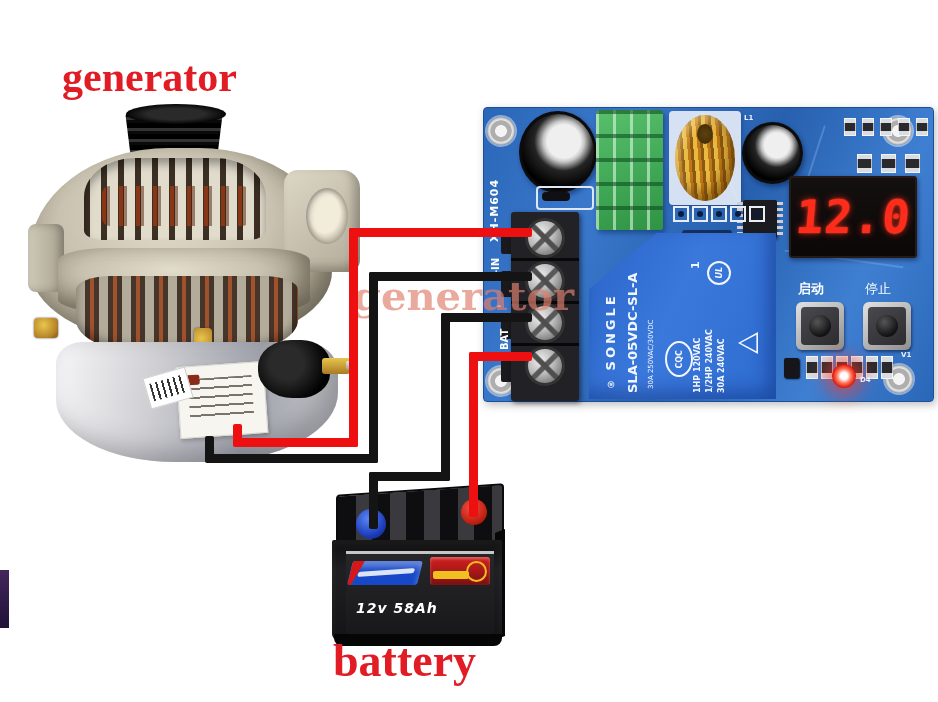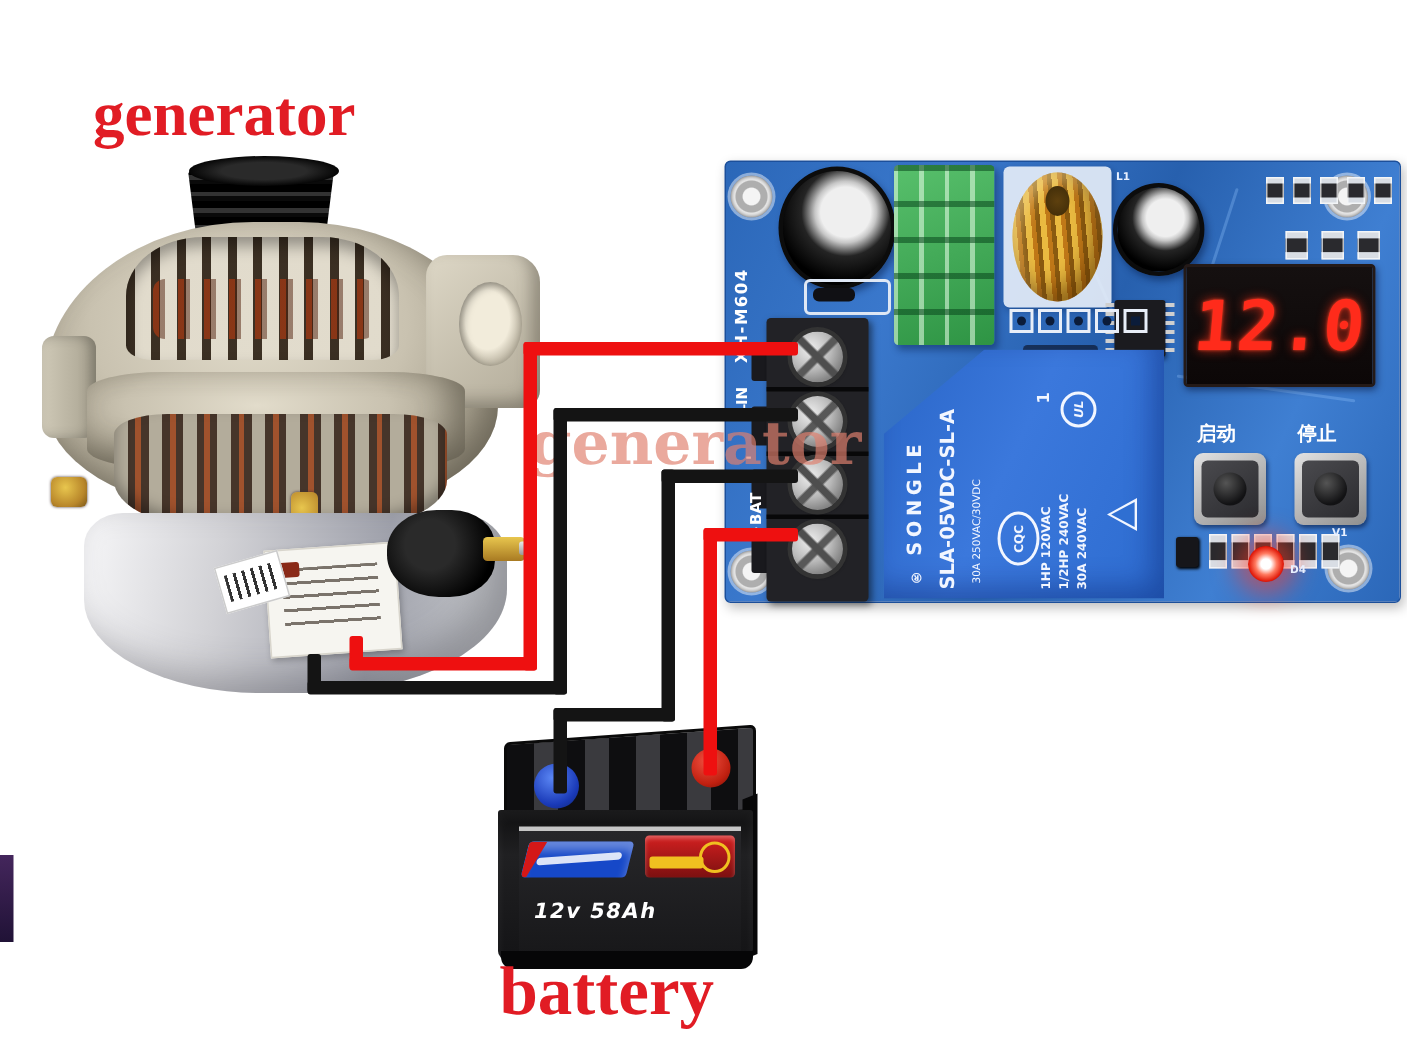--- a/index.html
+++ b/index.html
@@ -221,42 +221,42 @@
       <div class="abs screw" style="left:17px;top:94px;"></div>
       <div class="abs screw" style="left:17px;top:137px;"></div>
     </div>
     <div class="abs vtext tlabel" style="left:6px;top:136px;height:26px;">IN</div>
     <div class="abs tlabel" style="left:8px;top:160px;">+</div>
     <div class="abs tlabel" style="left:13px;top:192px;">-</div>
     <div class="abs vtext tlabel" style="left:15px;top:206px;height:36px;">BAT</div>
     <div class="abs tlabel" style="left:16px;top:242px;">+</div>
 
     <div class="abs" style="left:314px;top:172px;color:#fff;font-size:13px;font-weight:bold;">启动</div>
-    <div class="abs" style="left:381px;top:172px;color:#fff;font-size:13px;font-weight:bold;">停止</div>
+    <div class="abs" style="left:381px;top:172px;color:#fff;font-size:13px;font-weight:normal;">停止</div>
     <div class="abs tact" style="left:312px;top:194px;width:48px;height:48px;">
         <div class="tact-body"></div>
         <div class="tact-btn"></div>
       </div>
     <div class="abs tact" style="left:379px;top:194px;width:48px;height:48px;">
         <div class="tact-body"></div>
         <div class="tact-btn"></div>
       </div>
 
     <div class="abs" style="left:300px;top:250px;width:15px;height:20px;background:#16161a;border-radius:2px;box-shadow:1px 1px 2px #000;"></div>
     <div class="abs" style="left:322px;top:248px;display:flex;gap:3px;">
       <div class="smd" style="width:10px;height:21px;"></div>
       <div class="smd" style="width:10px;height:21px;"></div>
       <div class="smd" style="width:10px;height:21px;"></div>
       <div class="smd" style="width:10px;height:21px;"></div>
       <div class="smd" style="width:10px;height:21px;"></div>
       <div class="smd" style="width:10px;height:21px;"></div>
     </div>
     <div class="abs led" style="left:348px;top:256px;width:24px;height:24px;"></div>
     <div class="abs sk" style="left:376px;top:268px;">D4</div>
-    <div class="abs sk" style="left:404px;top:243px;">V1</div>
+    <div class="abs sk" style="left:417px;top:243px;">V1</div>
   </div>
 
   <div class="abs wm" style="left:353px;top:272px;font-size:40px;">generator</div>
 
   <div class="abs bat-top" style="left:336px;top:489px;width:164px;height:54px;"></div>
   <div class="abs bat-side" style="left:495px;top:531px;width:10px;height:107px;"></div>
   <div class="abs bat-front" style="left:332px;top:540px;width:170px;height:100px;"></div>
   <div class="abs bat-label" style="left:346px;top:551px;width:148px;height:82px;">
     <div class="abs blogo" style="left:4px;top:7px;width:70px;height:24px;">
       <div class="blogo-red"></div>

